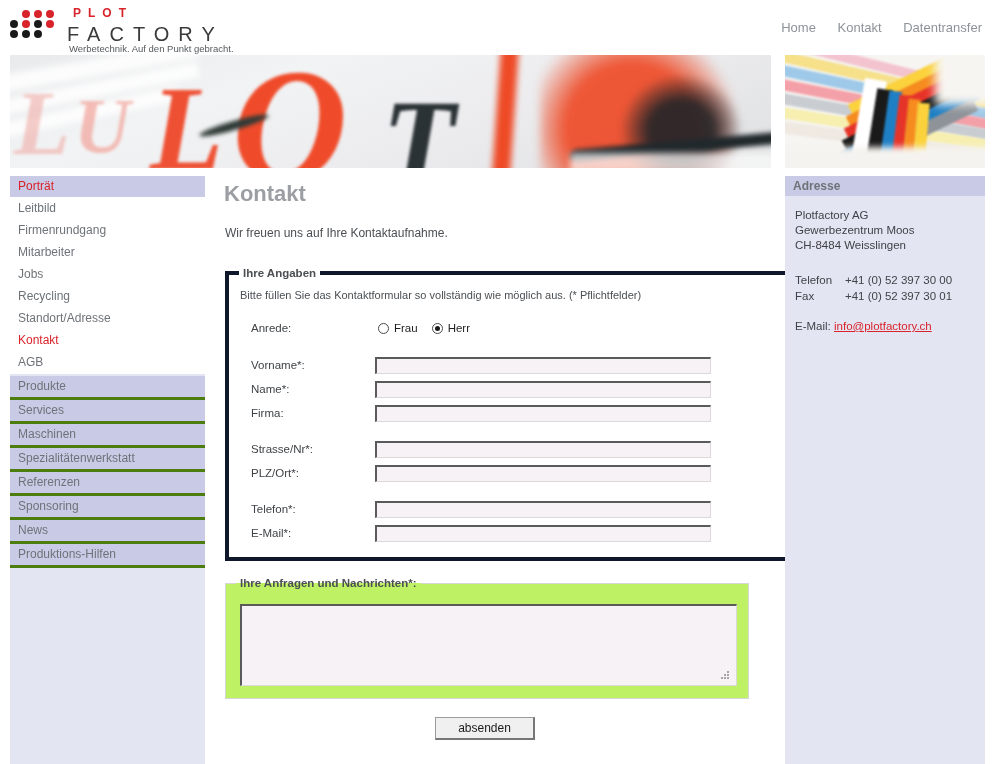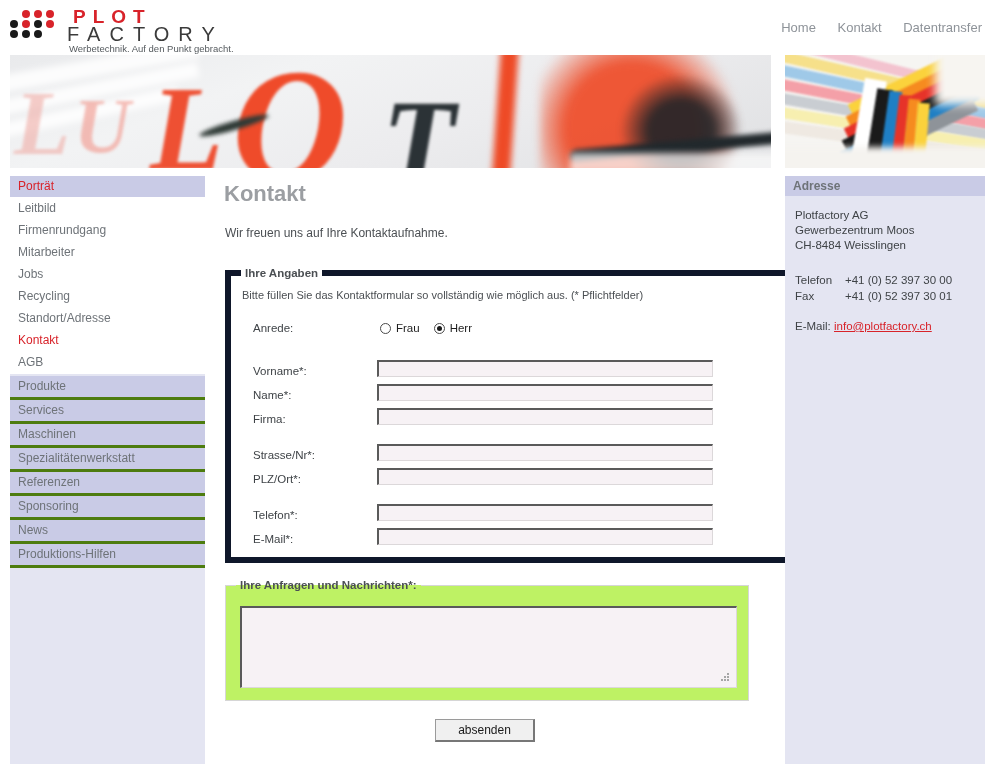--- a/index.html
+++ b/index.html
@@ -41,21 +41,21 @@
     position: absolute;
     width: 8px;
     height: 8px;
     border-radius: 50%;
   }
   .logo-text-plot {
     position: absolute;
     left: 63px;
     top: 2px;
     font-family: "Liberation Sans", sans-serif;
-    font-size: 19px;
+    font-size: 12px;
     font-weight: bold;
     letter-spacing: 7px;
     color: #d8232a;
   }
   .logo-text-factory {
     position: absolute;
     left: 57px;
     top: 19px;
     font-family: "Liberation Sans", sans-serif;
     font-size: 20px;
@@ -223,41 +223,41 @@
   }
   .page-intro {
     font-size: 12px;
     color: #4b4f53;
     margin: 19px 0 0 10px;
   }
 
   fieldset.box {
     margin: 27px 0 0 10px;
     width: 568px;
-    border: 6px solid #0f172a;
+    border: 4px solid #0f172a;
     padding: 6px 8px 12px 8px;
     box-sizing: border-box;
     background: #ffffff;
   }
   fieldset.box legend {
     font-size: 11.5px;
     font-weight: bold;
     color: #4b4f53;
     padding: 0 4px;
     margin-left: 2px;
   }
   .form-note {
     font-size: 11px;
     color: #4b4f53;
     margin: 4px 0 14px 3px;
   }
 
   .frow {
     display: flex;
-    align-items: flex-end;
+    align-items: center;
     height: 24px;
   }
   .frow.spacer { height: 12px; }
   .flabel {
     width: 138px;
     font-size: 11.5px;
     color: #3f4347;
     padding-left: 14px;
     box-sizing: border-box;
     flex: 0 0 138px;

